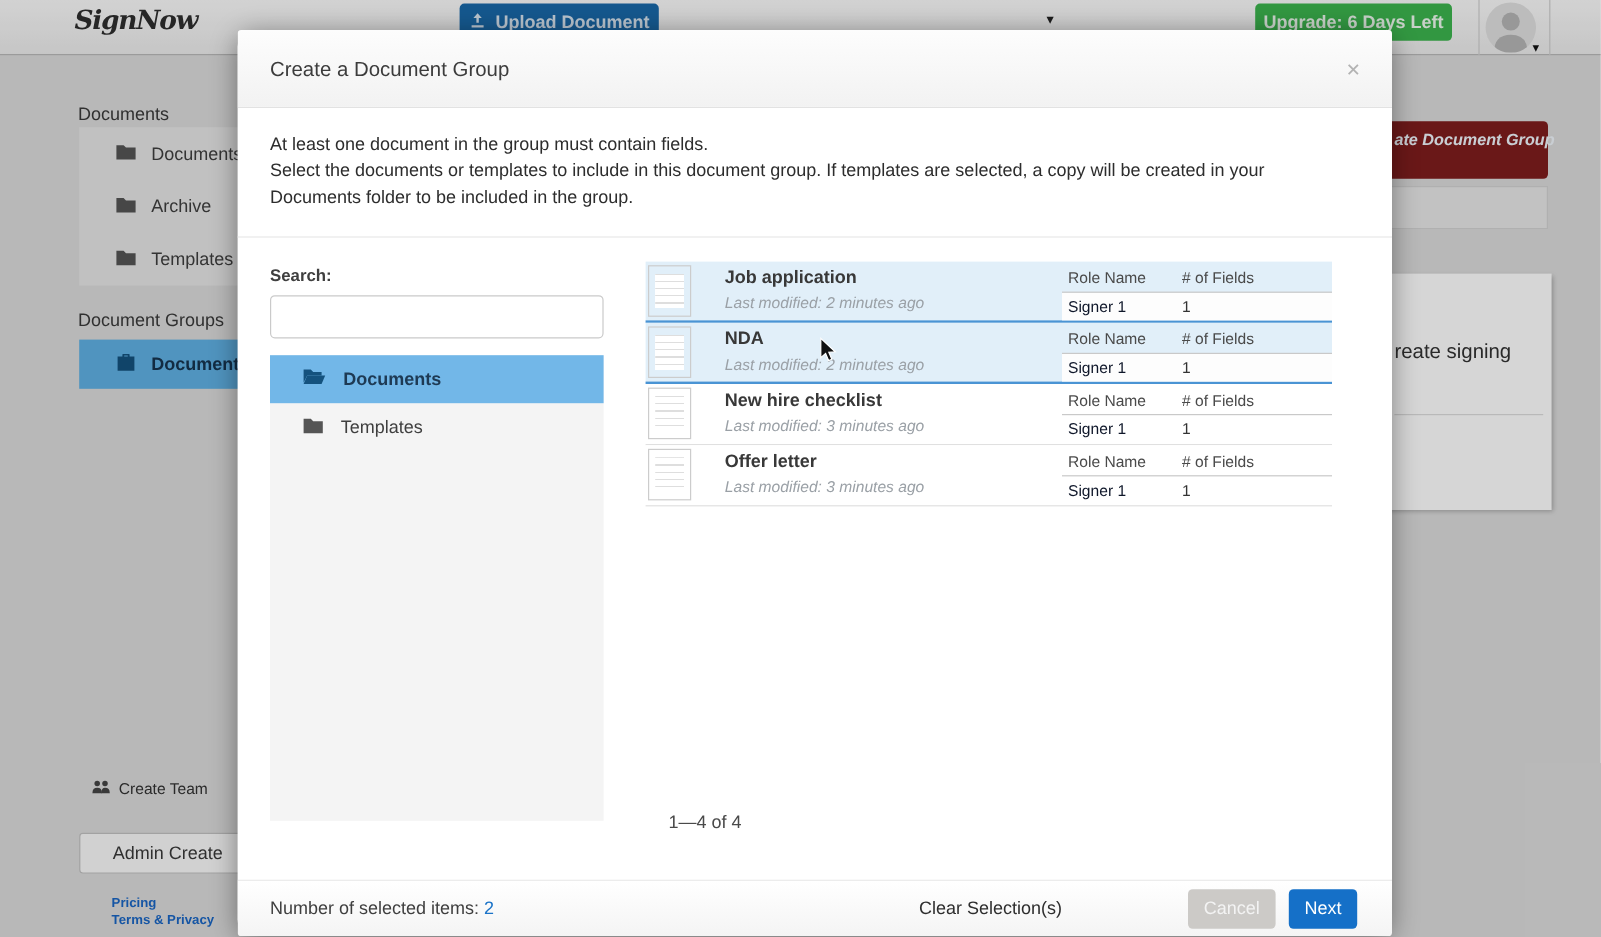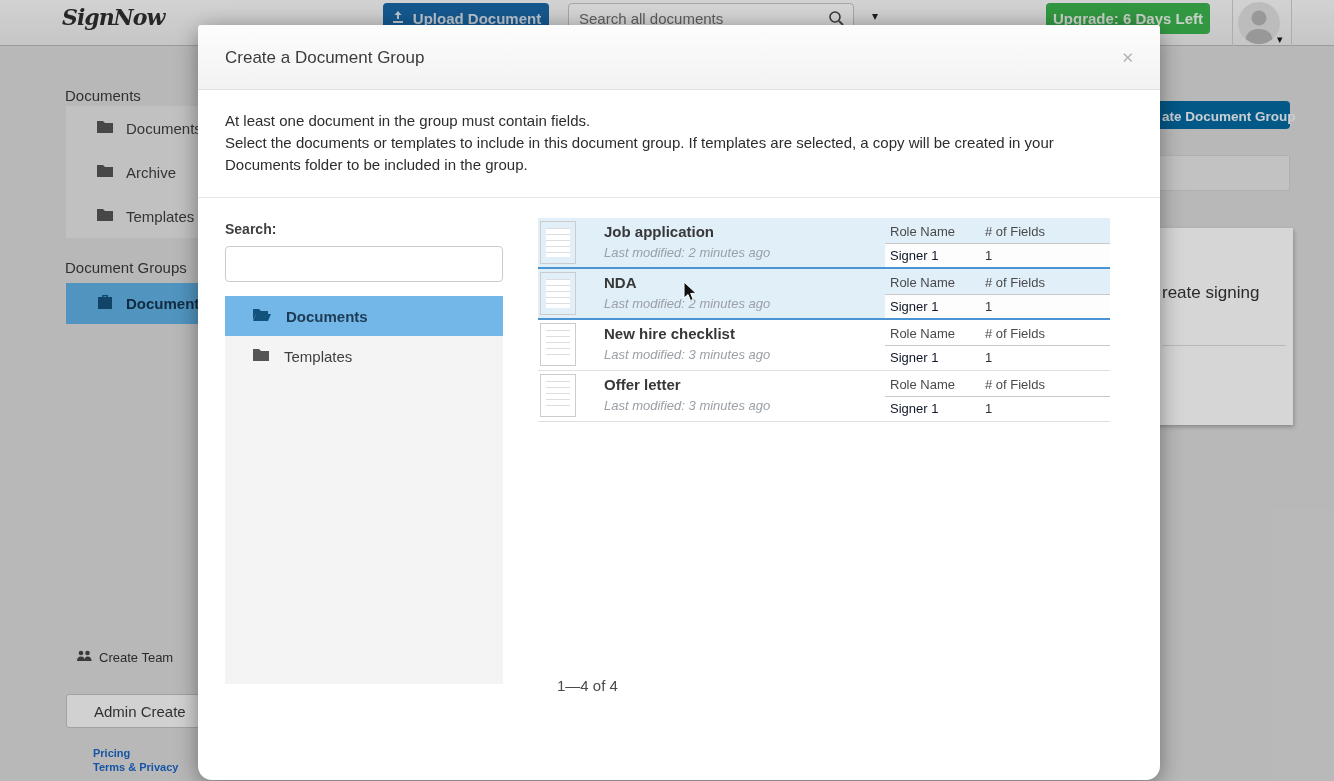--- a/index.html
+++ b/index.html
@@ -36,22 +36,22 @@
               display:flex; align-items:center; padding-left:30px; gap:12px; font-size:15px;
               font-weight:bold; color:#16344f; z-index:1; cursor:pointer; }
   .create-team { position:absolute; left:76px; top:650px; display:flex; align-items:center; gap:6px;
                  font-size:13px; color:#333; z-index:1; cursor:pointer; }
   .admin-btn { position:absolute; left:66px; top:694px; width:142px; height:34px; background:#fafafa;
                border:1px solid #c2c2c2; border-radius:3px; font-size:15px; color:#3a3a3a;
                text-align:left; padding-left:27px; z-index:1; cursor:pointer; }
   .foot-link { position:absolute; left:93px; font-size:11px; font-weight:bold; color:#1a66c4;
                z-index:1; text-decoration:none; cursor:pointer; }
 
-  .bg-create-btn { position:absolute; left:1139px; top:101px; width:151px; height:28px; background:#0369a1;
-                   border:none; border-radius:4px; z-index:1; cursor:pointer; }
+  .bg-create-btn { position:absolute; left:1139px; top:101px; width:151px; height:48px; background:#7f1d1d;
+                   border:none; border-radius:4px; z-index:1; cursor:pointer;font-style:italic; }
   .bg-create-btn span { position:absolute; left:23px; top:8px; color:#f0f6fc; font-size:13.5px; font-weight:bold; white-space:nowrap; }
   .bg-toolbar { position:absolute; left:1139px; top:155px; width:151px; height:36px; background:#e8e8e8;
                 border:1px solid #d2d2d2; z-index:1; }
   .bg-card { position:absolute; left:1139px; top:228px; width:154px; height:197px; background:#ffffff;
              box-shadow:1px 2px 4px rgba(0,0,0,0.25); z-index:1; }
   .bg-card .txt { position:absolute; left:23px; top:55px; font-size:17px; color:#333; white-space:nowrap; }
   .bg-card .div { position:absolute; left:23px; top:117px; width:124px; height:1px; background:#ddd; }
 
   .overlay { position:absolute; inset:0; background:rgba(0,0,0,0.16); z-index:5; }
 
@@ -114,29 +114,20 @@
   <div class="logo">SignNow</div>
   <button class="upload-btn">
     <span>
       <svg width="14" height="14" viewBox="0 0 14 14">
           <path d="M7 1 L10.5 5 H8 V9 H6 V5 H3.5 Z" fill="#dce9f5"></path>
           <path d="M2 11 H12 V13 H2 Z" fill="#dce9f5"></path>
         </svg>
     </span>
     <span>Upload Document</span>
   </button>
-  <div class="topbar-search">
-    <input type="text" placeholder="Search all documents" style="">
-    <span class="mag">
-      <svg width="17" height="17" viewBox="0 0 17 17">
-          <circle cx="7" cy="7" r="5" fill="none" stroke="#444" stroke-width="1.6"></circle>
-          <line x1="11" y1="11" x2="15" y2="15" stroke="#444" stroke-width="1.8"></line>
-        </svg>
-    </span>
-  </div>
   <span class="search-caret">▾</span>
   <button class="upgrade-btn">Upgrade: 6 Days Left</button>
   <div class="tb-sep" style="left:1232px"></div>
   <div class="tb-sep" style="left:1291px"></div>
   <div class="avatar">
     <svg width="42" height="42" viewBox="0 0 42 42">
       <circle cx="21" cy="16" r="7.5" fill="#b5b5b5"></circle>
       <path d="M7 42 Q7 27 21 27 Q35 27 35 42 Z" fill="#b5b5b5"></path>
     </svg>
   </div>
@@ -285,19 +276,27 @@
       <div class="rolehdr">Role Name</div>
       <div class="fldhdr"># of Fields</div>
       <div class="roleval">Signer 1</div>
       <div class="fldval">1</div>
     </div>
 
   </div>
 
   <div class="m-pagination">1—4 of 4</div>
 
+  <div class="m-footer">
+    <div class="m-count">
+      <span>Number of selected items: </span><b>2</b>
+    </div>
+    <button class="m-clear">Clear Selection(s)</button>
+    <button class="m-cancel">Cancel</button>
+    <button class="m-next">Next</button>
+  </div>
 </div>
 
 <div class="cursor">
   <svg width="16" height="23" viewBox="0 0 16 23">
     <path d="M1 1 L1 17 L5 13.5 L7.5 19.5 L10.2 18.4 L7.7 12.5 L13 12.2 Z" fill="#111" stroke="#fff" stroke-width="1"></path>
   </svg>
 </div>
 
 </body></html>

